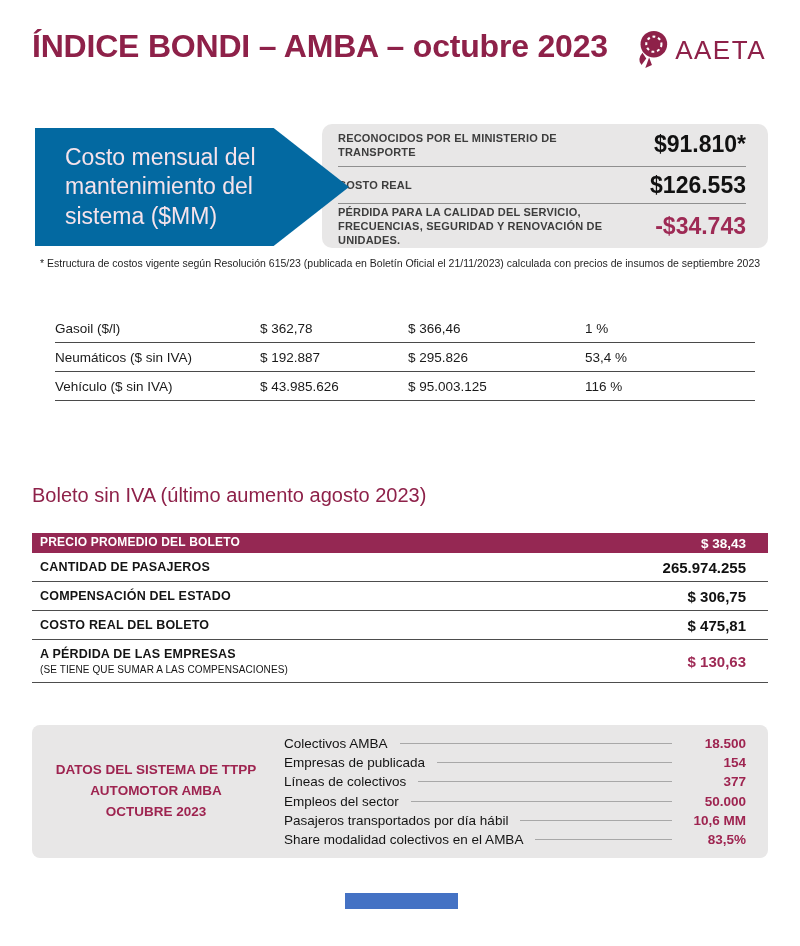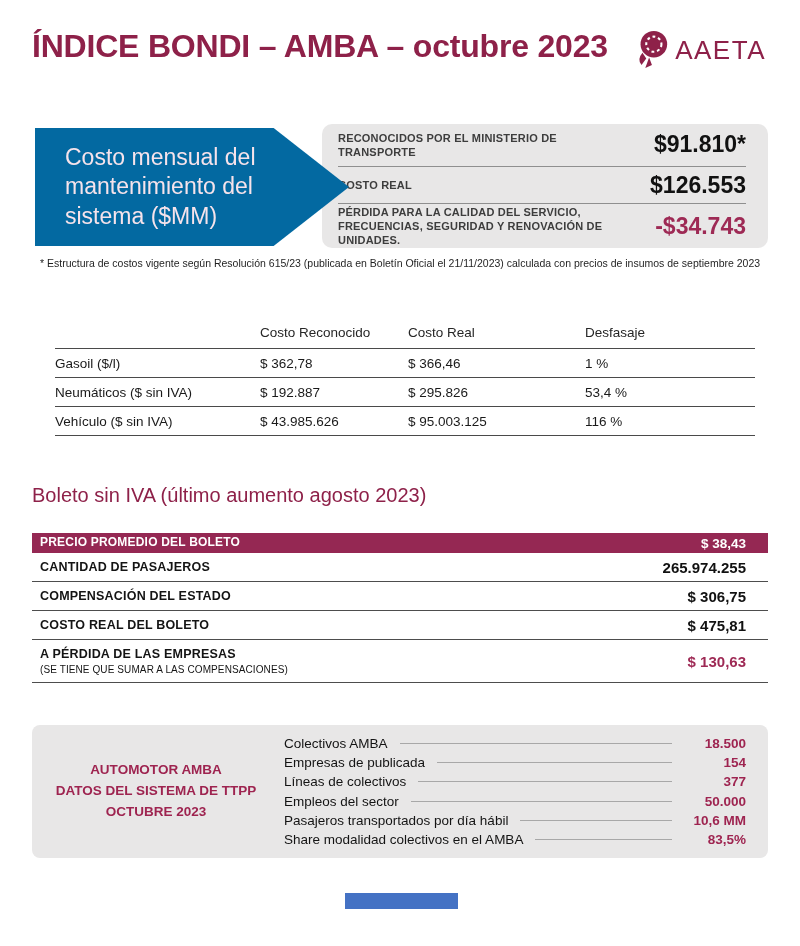--- a/index.html
+++ b/index.html
@@ -120,26 +120,20 @@
     </div>
   </div>
 
   <div class="arrow">
     <div class="arrow-label">Costo mensual del mantenimiento del sistema ($MM)</div>
   </div>
 
   <div class="footnote">* Estructura de costos vigente según Resolución 615/23 (publicada en Boletín Oficial el 21/11/2023) calculada con precios de insumos de septiembre 2023</div>
 
   <div class="cost-table">
-    <div class="ct-row ct-head">
-      <div></div>
-      <div>Costo Reconocido</div>
-      <div>Costo Real</div>
-      <div>Desfasaje</div>
-    </div>
     <div class="ct-row">
       <div>Gasoil ($/l)</div>
       <div>$ 362,78</div>
       <div>$ 366,46</div>
       <div>1 %</div>
     </div>
     <div class="ct-row">
       <div>Neumáticos ($ sin IVA)</div>
       <div>$ 192.887</div>
       <div>$ 295.826</div>
@@ -176,22 +170,22 @@
       <div class="b-lbl">
         <div>A PÉRDIDA DE LAS EMPRESAS</div>
         <div class="b-sub">(SE TIENE QUE SUMAR A LAS COMPENSACIONES)</div>
       </div>
       <div class="b-val maroon">$ 130,63</div>
     </div>
   </div>
 
   <div class="datos">
     <div class="d-title">
+      <div>DATOS DEL SISTEMA DE TTPP</div>
       <div>AUTOMOTOR AMBA</div>
-      <div>DATOS DEL SISTEMA DE TTPP</div>
       <div>OCTUBRE 2023</div>
     </div>
     <div class="d-list">
       <div class="d-item">
         <div class="d-lbl">Colectivos AMBA</div>
         <div class="d-line"></div>
         <div class="d-val">18.500</div>
       </div>
       <div class="d-item">
         <div class="d-lbl">Empresas de publicada</div>

